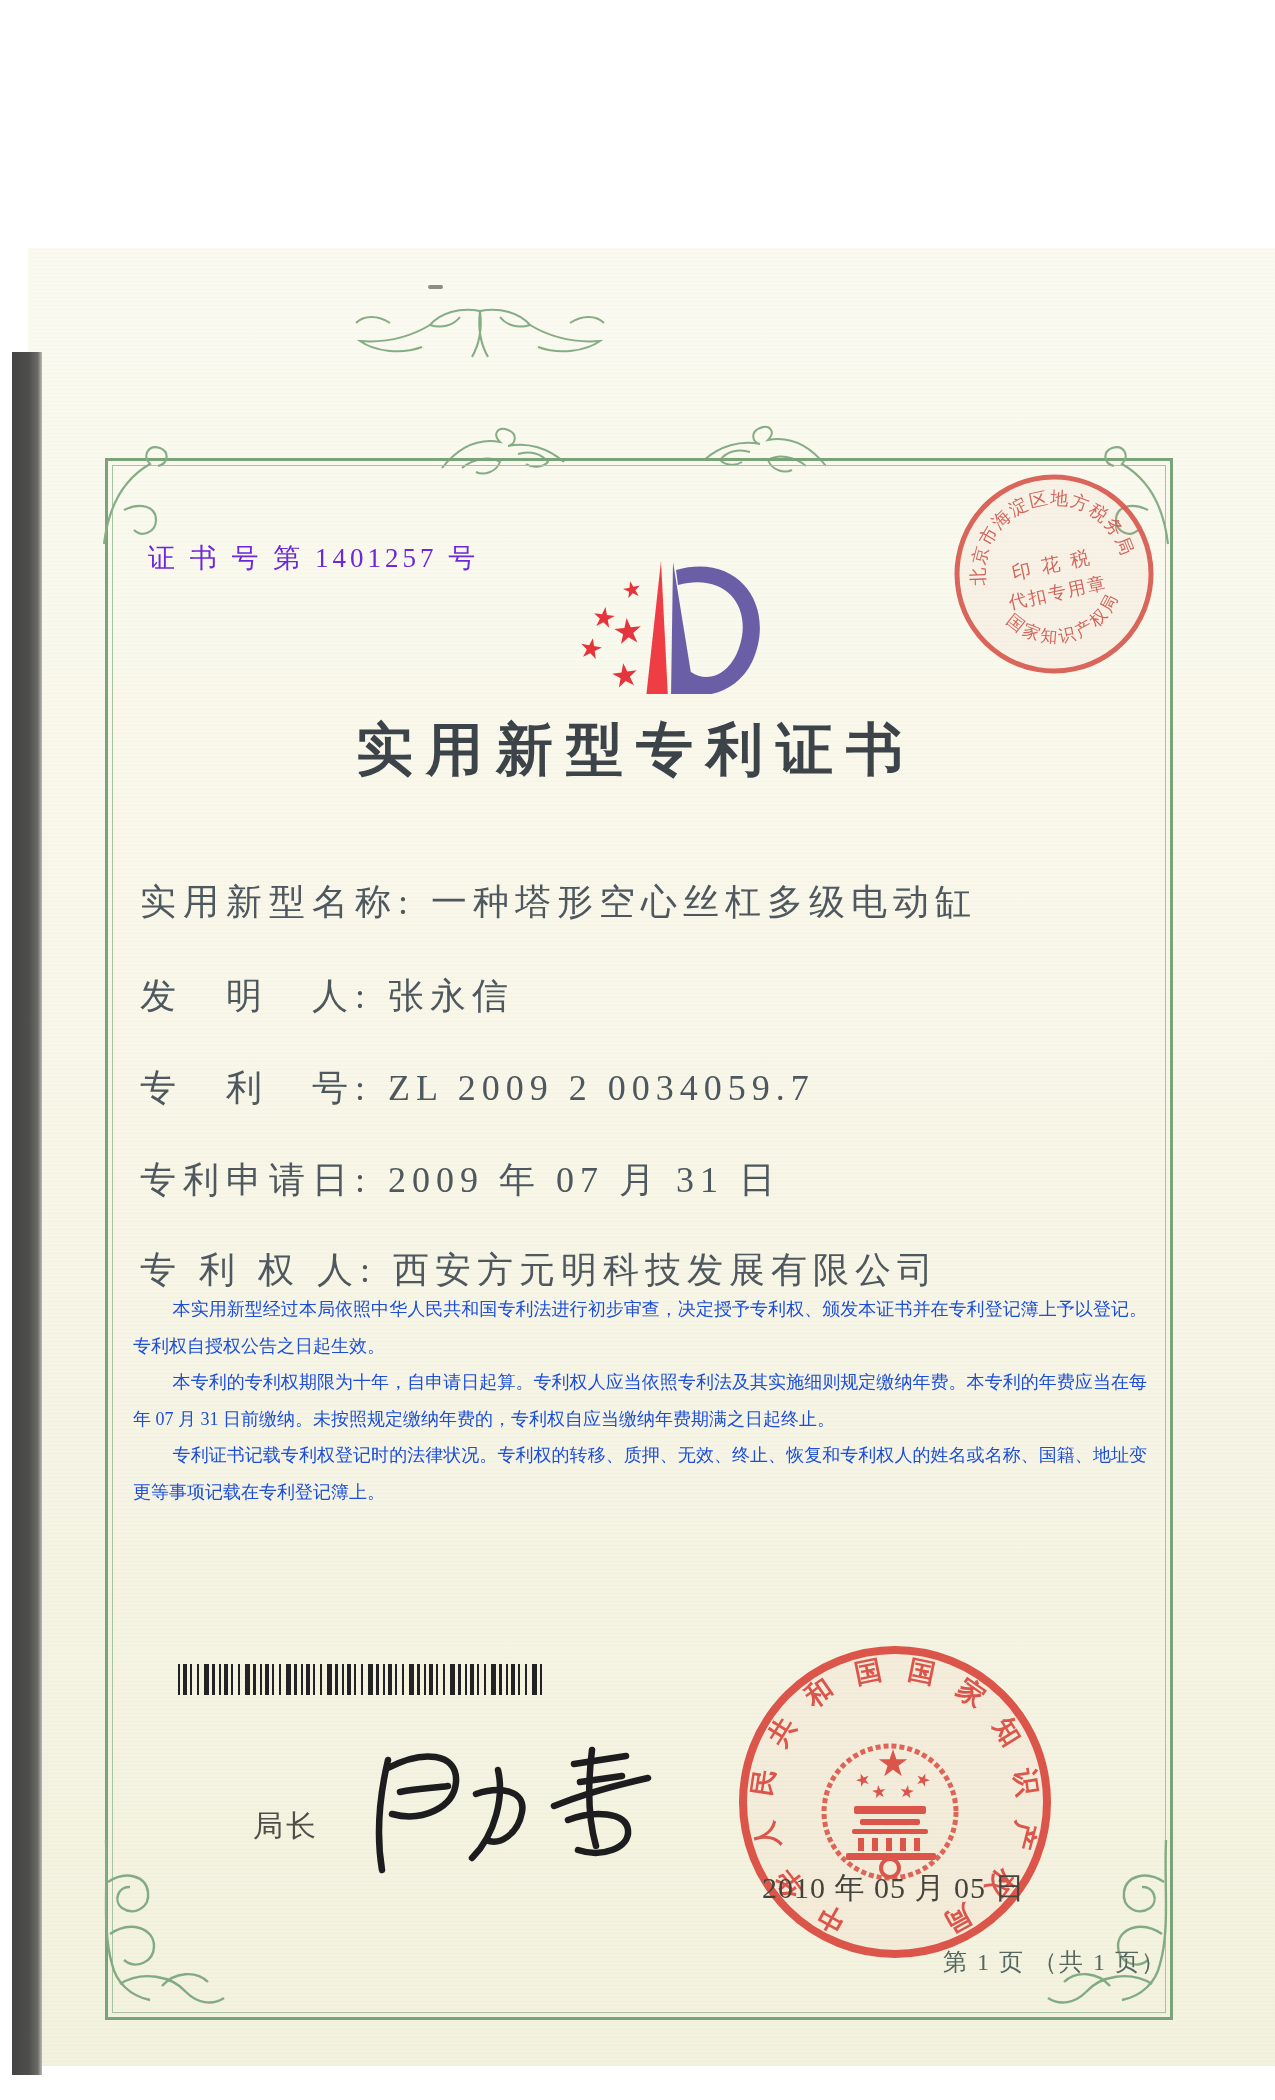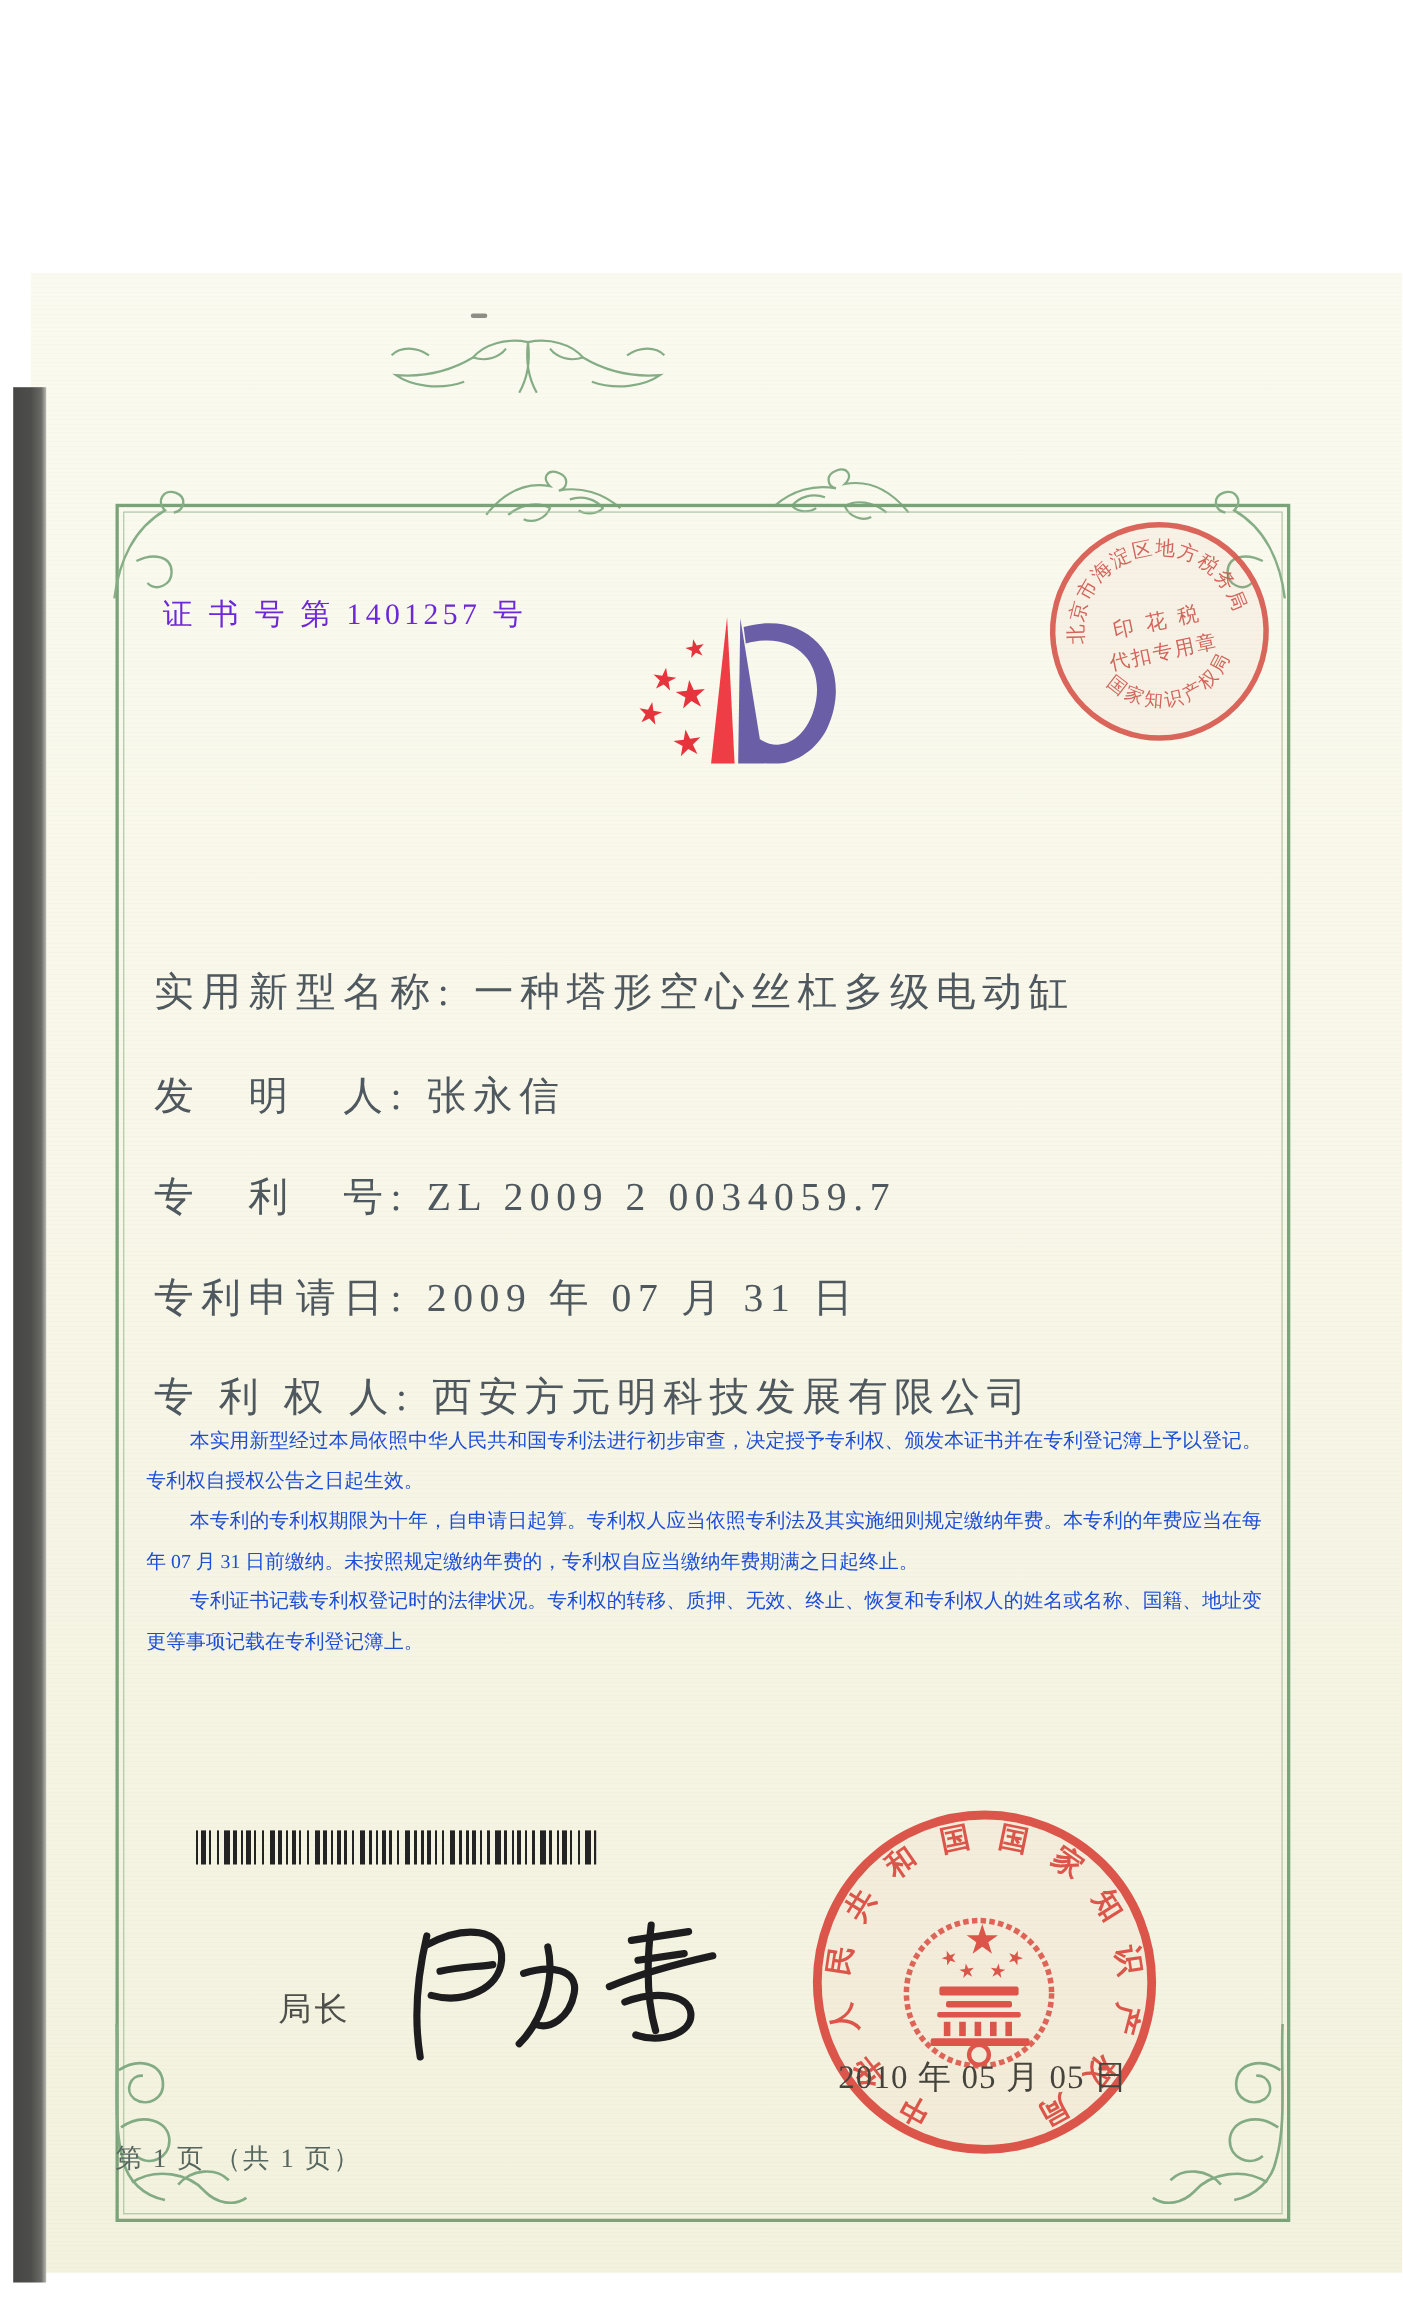--- a/index.html
+++ b/index.html
@@ -28,21 +28,21 @@
   .paras p{margin:0;text-indent:2.2em;}
   .barcode{position:absolute;left:178px;top:1664px;width:364px;height:31px;
     background-image:repeating-linear-gradient(90deg,#232323 0 2px,transparent 2px 5px,#232323 5px 9px,
       transparent 9px 12px,#232323 12px 14px,transparent 14px 19px,#232323 19px 21px,
       transparent 21px 26px,#232323 26px 31px,transparent 31px 34px,#232323 34px 37px,transparent 37px 41px);}
   .director{position:absolute;left:253px;top:1806px;font-size:30px;color:#4e4e4a;letter-spacing:3px;text-align:right;}
   .sig{position:absolute;left:330px;top:1742px;width:330px;height:165px;}
   .stamp{position:absolute;left:948px;top:468px;width:212px;height:212px;transform:rotate(-12deg);opacity:.93;}
   .seal{position:absolute;left:733px;top:1640px;width:324px;height:324px;opacity:.96;}
   .issue-date{position:absolute;left:762px;top:1868px;font-size:30px;color:#45443c;letter-spacing:1px;white-space:nowrap;}
-  .footer{position:absolute;left:105px;width:1062px;top:1946px;text-align:left;
+  .footer{position:absolute;left:105px;width:1062px;top:1946px;text-align:right;
           font-size:24px;color:#57675f;letter-spacing:2px;}
   .logo{position:absolute;left:548px;top:530px;width:228px;height:164px;}
   svg text{font-family:"Liberation Serif","DejaVu Serif",serif;}
 </style>
 </head>
 <body>
 
 <div class="canvas">
 
   <div class="paper"></div>
@@ -144,20 +144,21 @@
         <text x="87.64459310649022" y="167.31132878819128" transform="rotate(376.6666666666667 87.64459310649022 167.31132878819128)" font-size="17" text-anchor="middle" dominant-baseline="middle" fill="#cf5a50">知</text>
         <text x="106.00000000000001" y="170" transform="rotate(360 106.00000000000001 170)" font-size="17" text-anchor="middle" dominant-baseline="middle" fill="#cf5a50">识</text>
         <text x="124.35540689350978" y="167.3113287881913" transform="rotate(343.33333333333337 124.35540689350978 167.3113287881913)" font-size="17" text-anchor="middle" dominant-baseline="middle" fill="#cf5a50">产</text>
         <text x="141.16857459653158" y="159.47121993042794" transform="rotate(326.66666666666663 141.16857459653158 159.47121993042794)" font-size="17" text-anchor="middle" dominant-baseline="middle" fill="#cf5a50">权</text>
         <text x="155.02684435961459" y="147.1384070199385" transform="rotate(310 155.02684435961459 147.1384070199385)" font-size="17" text-anchor="middle" dominant-baseline="middle" fill="#cf5a50">局</text>
       </g>
     <text x="106" y="103" text-anchor="middle" font-size="19" fill="#cf5a50" letter-spacing="3">印 花 税</text>
     <text x="106" y="131" text-anchor="middle" font-size="18" fill="#cf5a50" letter-spacing="2">代扣专用章</text>
   </svg>
 
+  <div class="title">实用新型专利证书</div>
 
   <div class="field" style="top:878px"><span>实用新型名称:</span> <span class="val">一种塔形空心丝杠多级电动缸</span></div>
   <div class="field" style="top:972px"><span>发　明　人:</span> <span class="val">张永信</span></div>
   <div class="field" style="top:1064px"><span>专　利　号:</span> <span class="val">ZL 2009 2 0034059.7</span></div>
   <div class="field" style="top:1156px"><span>专利申请日:</span> <span class="val">2009 年 07 月 31 日</span></div>
   <div class="field" style="top:1246px"><span>专 利 权 人:</span> <span class="val">西安方元明科技发展有限公司</span></div>
 
   <div class="paras">
     <p>本实用新型经过本局依照中华人民共和国专利法进行初步审查，决定授予专利权、颁发本证书并在专利登记簿上予以登记。专利权自授权公告之日起生效。</p>
     <p>本专利的专利权期限为十年，自申请日起算。专利权人应当依照专利法及其实施细则规定缴纳年费。本专利的年费应当在每年 07 月 31 日前缴纳。未按照规定缴纳年费的，专利权自应当缴纳年费期满之日起终止。</p>

